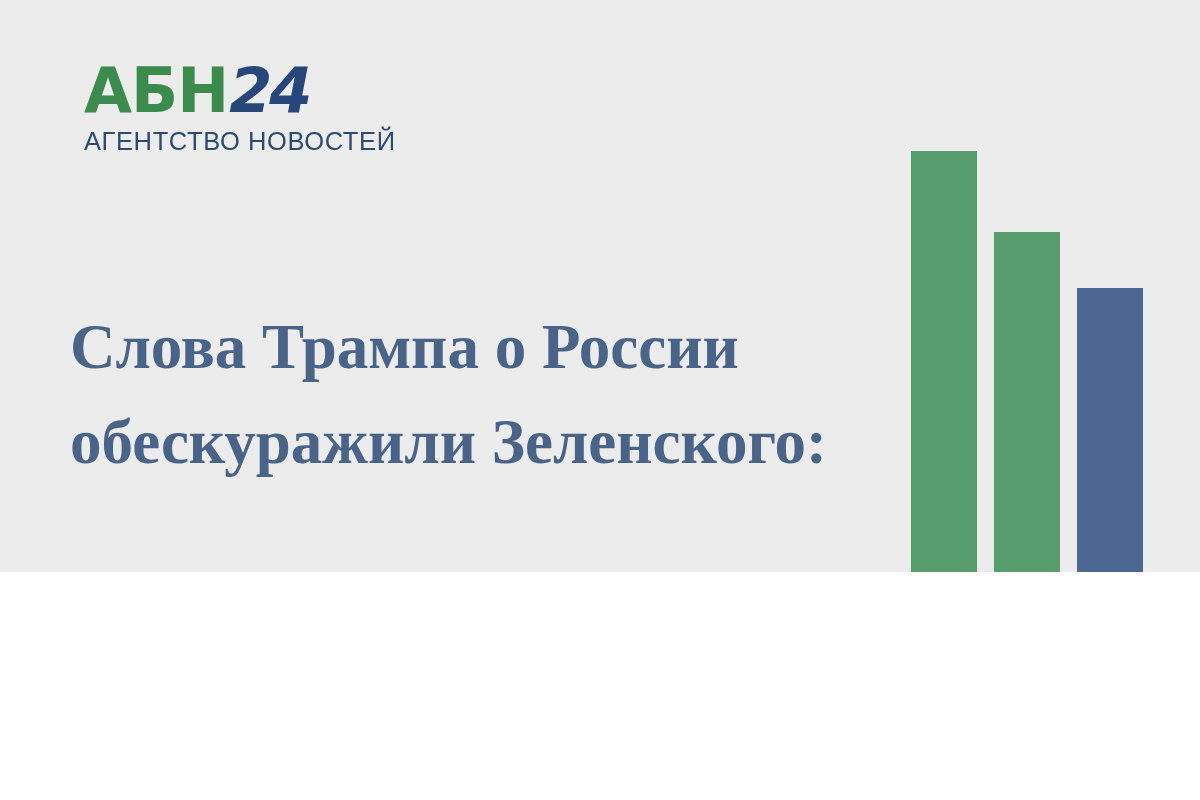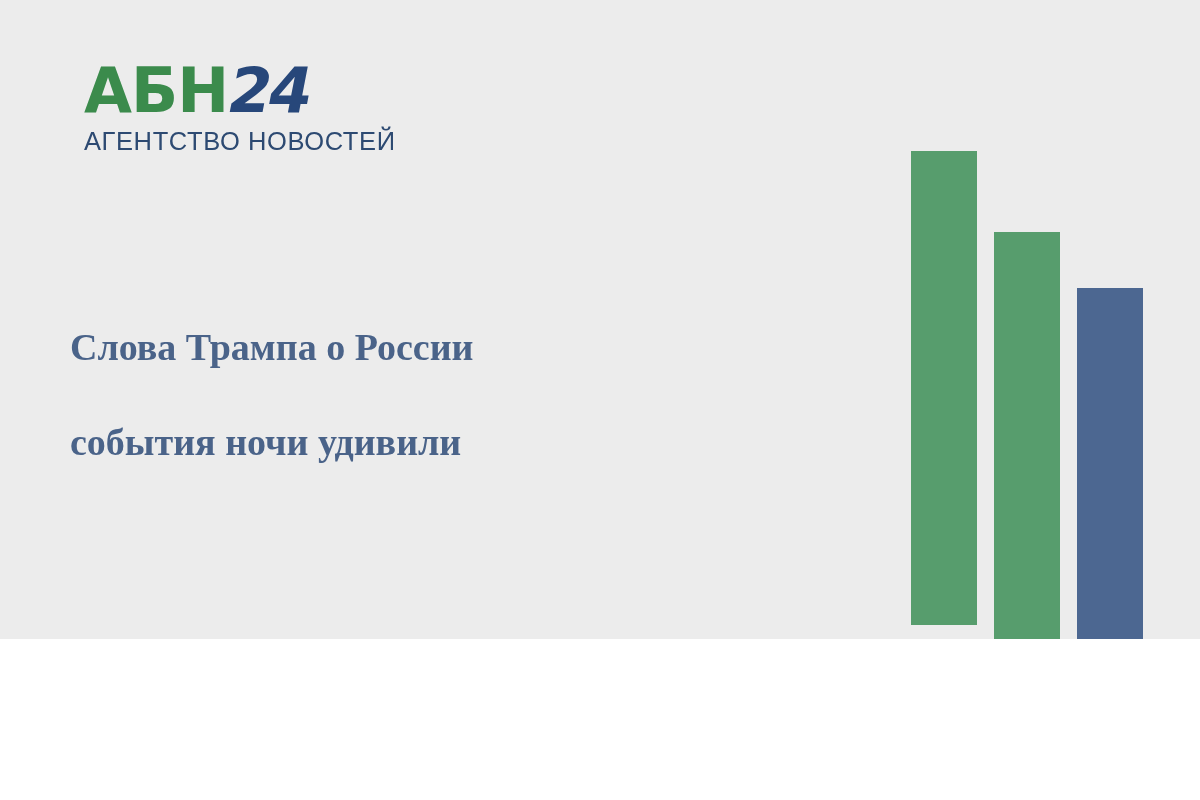--- a/index.html
+++ b/index.html
@@ -10,21 +10,21 @@
   body {
     width: 1200px;
     height: 800px;
     overflow: hidden;
     font-family: "Liberation Sans", sans-serif;
   }
 
   #card {
     position: relative;
     width: 1200px;
-    height: 639px;
+    height: 572px;
     background: #ececec;
     overflow: hidden;
   }
 
   
   #logo {
     position: absolute;
     left: 84px;
     top: 60px;
     width: 300px;
@@ -68,21 +68,21 @@
     position: absolute;
     left: 70px;
     top: 300px;
     width: 790px;
   }
   #headline .line {
     display: block;
     color: #4a6389;
     font-family: "Liberation Serif", "DejaVu Serif", serif;
     font-weight: 700;
-    font-size: 38px;
+    font-size: 63px;
     line-height: 95px;
     white-space: nowrap;
   }
 
   
   #bars {
     position: absolute;
     left: 0;
     top: 0;
     width: 1200px;
@@ -103,21 +103,21 @@
 
   <div id="logo">
     <span id="logo-mark">
       <span id="logo-abn">АБН</span><span id="logo-24">24</span>
     </span>
     <span id="logo-sub">АГЕНТСТВО НОВОСТЕЙ</span>
   </div>
 
   <div id="headline">
     <span class="line">Слова Трампа о России</span>
-    <span class="line">события ночи удивили</span>
+    <span class="line">обескуражили Зеленского:</span>
   </div>
 
   <div id="bars">
     <div class="bar" id="bar-1"></div>
     <div class="bar" id="bar-2"></div>
     <div class="bar" id="bar-3"></div>
   </div>
 
 </div>
 

